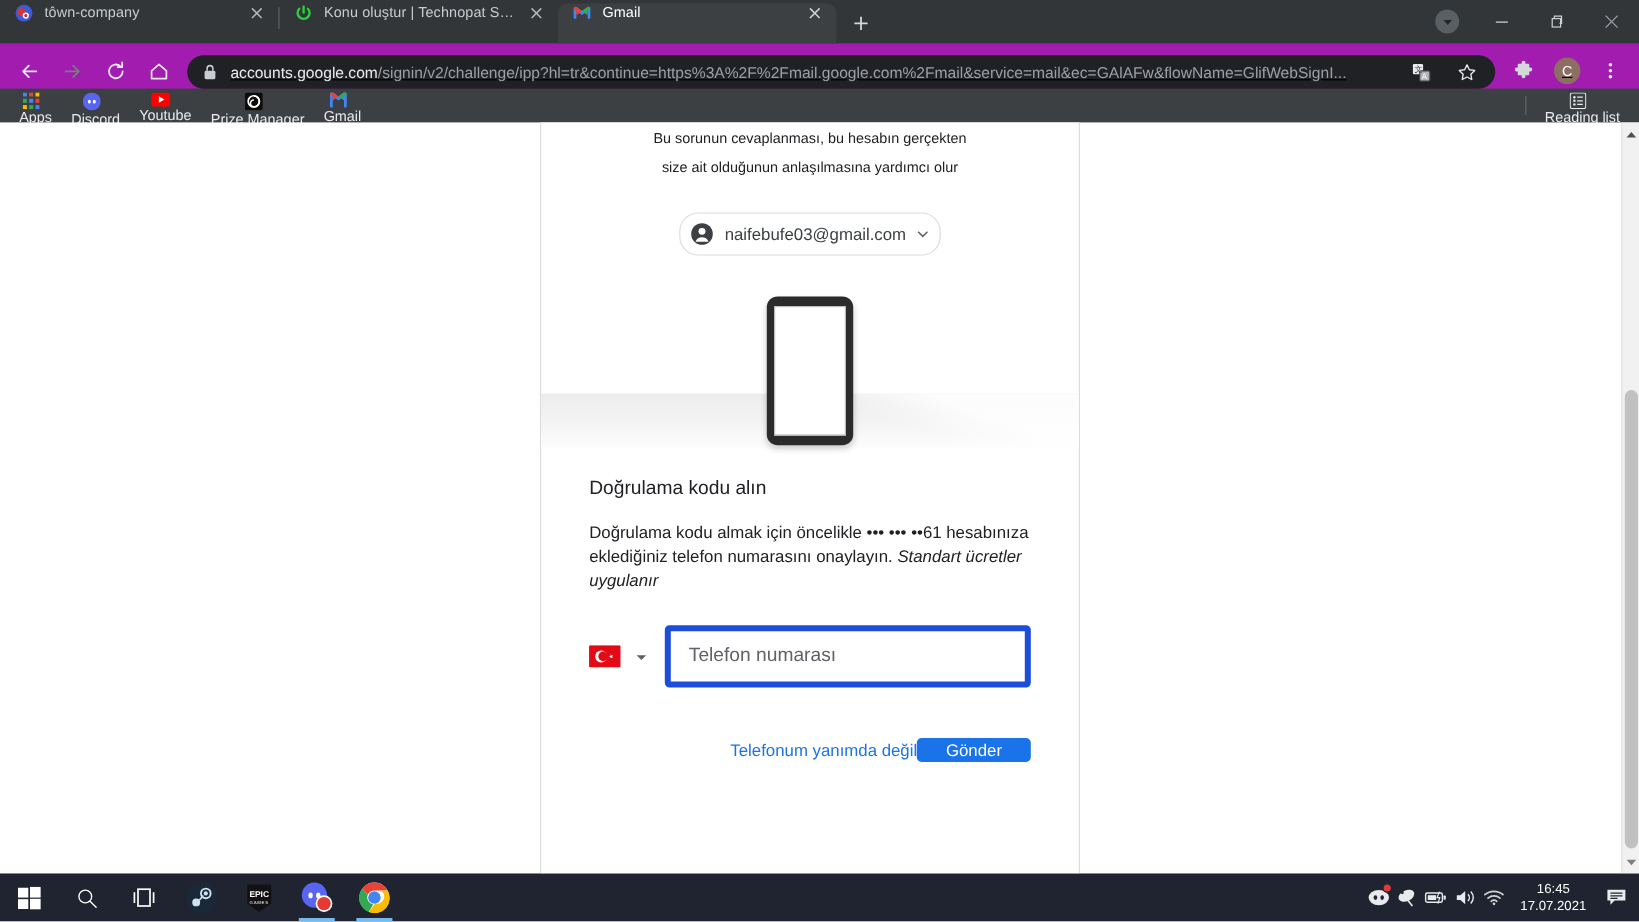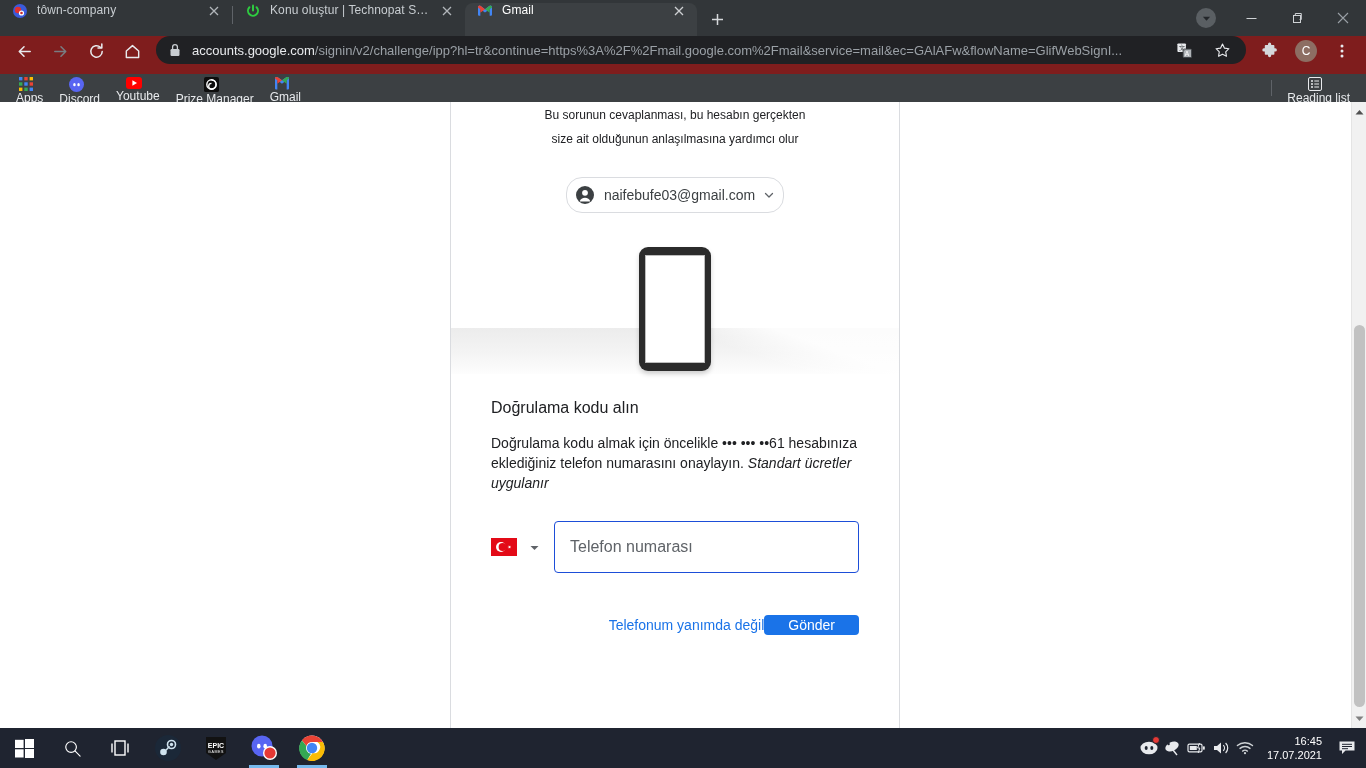--- a/index.html
+++ b/index.html
@@ -39,21 +39,21 @@
     display: flex; align-items: center; justify-content: center; color: #d5d8db;
   }
   .winbtns { position: absolute; right: 0; top: 0; height: 36px; display: flex; align-items: center; }
   .winbtn { width: 46px; height: 36px; display: flex; align-items: center; justify-content: center; color: #cfd3d6; }
   .dl-chip {
     width: 20px; height: 20px; border-radius: 50%; background: #5a5f63;
     display: flex; align-items: center; justify-content: center; margin-right: 12px;
   }
 
   
-  .toolbar { height: 38px; background: #7f1d1d; display: flex; align-items: flex-start; padding: 0 6px; }
+  .toolbar { height: 38px; background: #a21caf; display: flex; align-items: flex-end; padding: 0 6px; text-decoration: underline; }
   .tbtn { width: 30px; height: 30px; margin: 0 3px; display: flex; align-items: center; justify-content: center; }
   .omnibox {
     flex: 1 1 auto; height: 28px; background: #202124; border-radius: 14px;
     display: flex; align-items: center; padding: 0 6px 0 13px; margin: 0 6px;
     overflow: hidden; min-width: 0;
   }
   .omnibox .lock { margin-right: 11px; display: flex; }
   .urltext {
     font-size: 13px; white-space: nowrap; overflow: hidden; color: #9aa0a6;
     flex: 1 1 auto; min-width: 0;
@@ -120,38 +120,38 @@
   .p i { font-style: italic; }
 
   .phonerow { display: flex; align-items: center; margin-top: 28px; }
   .ccsel { display: flex; align-items: center; margin-right: 14px; }
   .flag {
     width: 26px; height: 18px; background: #e30a17; border-radius: 1px;
     display: flex; align-items: center; justify-content: center; color: #fff; font-size: 13px; line-height: 1;
   }
   .ccsel .caret2 { margin-left: 12px; display: flex; }
   .pinput {
-    flex: 1 1 auto; height: 52px; border: 1px solid #1d4ed8; border-radius: 4px;
+    flex: 1 1 auto; height: 52px; border: 5px solid #1d4ed8; border-radius: 4px;
     display: flex; align-items: center; padding: 0 15px; font-size: 16px; color: #5f6368;
   }
   .actions { display: flex; align-items: center; justify-content: flex-end; margin-top: 42px; }
   .linkbtn { font-size: 14px; font-weight: 500; color: #1a73e8; }
   .primary {
     background: #1a73e8; color: #fff; font-size: 14px; font-weight: 500;
     border: none; border-radius: 4px; height: 20px; padding: 0 24px;
     font-family: "Liberation Sans", sans-serif;
   }
 
   
   .taskbar { height: 40px; background: #1f2430; display: flex; align-items: center; position: relative; }
   .tbi { width: 48px; height: 40px; display: flex; align-items: center; justify-content: center; position: relative; }
   .tbi.running:after { content: ""; position: absolute; bottom: 0; left: 9px; width: 30px; height: 3px; background: #76b9ed; }
   .tray { margin-left: auto; display: flex; align-items: center; height: 40px; padding-right: 4px; }
   .trayic { width: 24px; height: 40px; display: flex; align-items: center; justify-content: center; position: relative; }
-  .clock { color: #fff; font-size: 11px; line-height: 14px; text-align: right; padding: 0 10px; }
+  .clock { color: #fff; font-size: 11px; line-height: 14px; text-align: center; padding: 0 10px; }
   .notif { width: 30px; height: 40px; display: flex; align-items: center; justify-content: center; }
   .badge { position: absolute; top: 8px; right: 1px; width: 8px; height: 8px; border-radius: 50%; background: #e53935; border: 1px solid #1f2430; }
 </style>
 </head>
 <body>
 
 <div id="browser">
 
   <div class="tabstrip">
 

